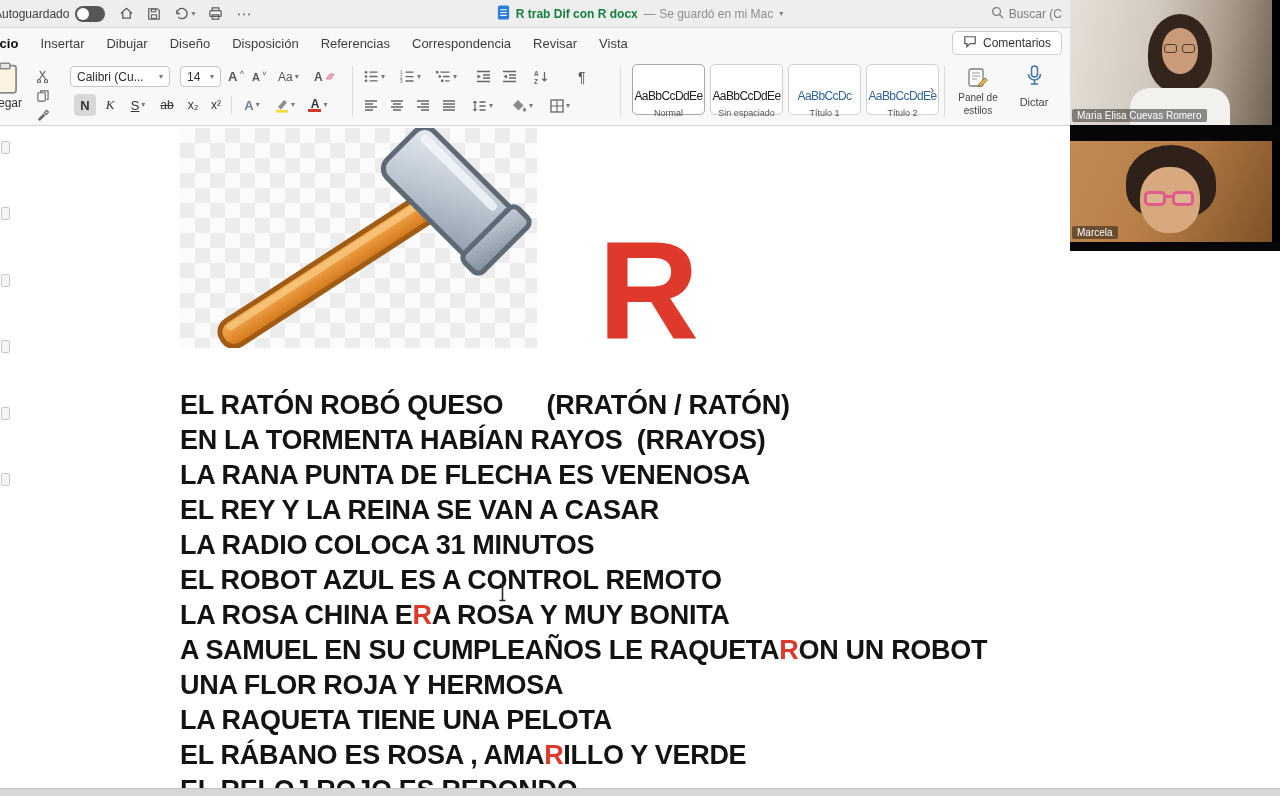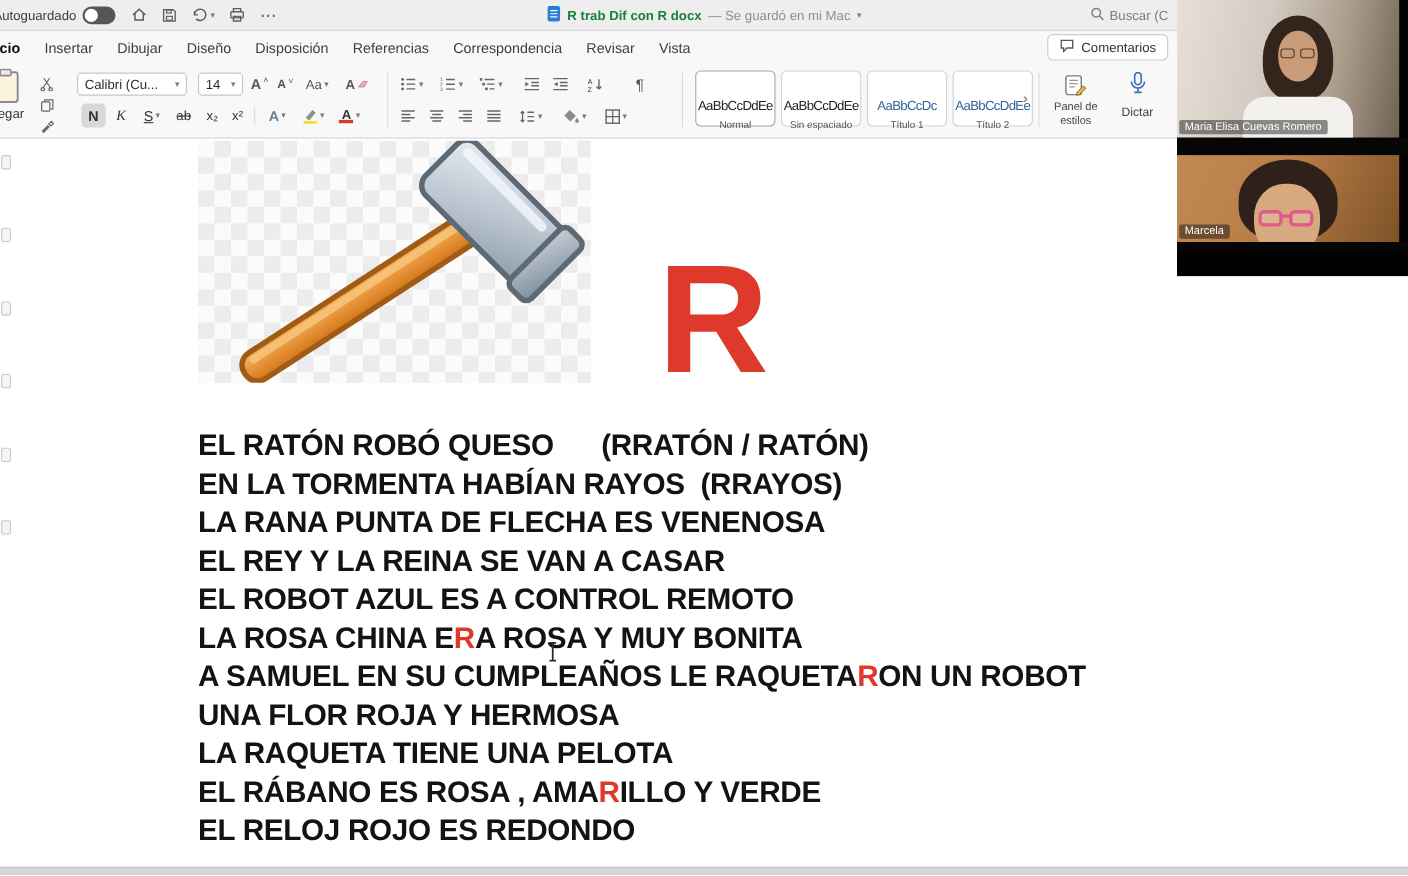--- a/index.html
+++ b/index.html
@@ -72,21 +72,21 @@
   .doc-line { height:35px; line-height:35px; white-space:pre; letter-spacing:-0.3px; }
   .red-letter { color:var(--accent-red); }
   .ibeam { position:absolute; left:497px; top:456px; }
   .bottom-strip { position:absolute; left:0; right:0; bottom:0; height:8px; background:#d7d7d7; border-top:1px solid #c3c3c3; z-index:6; }
 
   
   .videos { position:absolute; top:0; right:0; width:210px; height:251px; background:#000; z-index:20;
             display:flex; flex-direction:column; }
   .video { position:relative; width:202px; overflow:hidden; }
   .v1 { height:125px; background:linear-gradient(100deg,#e6e0d8 0%,#d2cac0 40%,#a99b8a 72%,#6e6253 100%); }
-  .v2 { height:79px; background:linear-gradient(115deg,#c08a54 0%,#b87e48 45%,#7e5227 100%); }
+  .v2 { height:101px; background:linear-gradient(115deg,#c08a54 0%,#b87e48 45%,#7e5227 100%); }
   .vdivider { height:16px; background:#060606; }
   .vbar { height:9px; background:#060606; }
   .name-tag { position:absolute; left:2px; bottom:3px; font-size:10px; color:#fff; padding:1px 5px;
               background:rgba(10,10,10,0.45); border-radius:2px; white-space:nowrap; }
   .p1-hair { position:absolute; left:78px; top:14px; width:64px; height:78px; background:#33241c; border-radius:50% 50% 42% 42%; }
   .p1-face { position:absolute; left:92px; top:28px; width:36px; height:46px; background:#c99b79; border-radius:48%; }
   .p1-glass { position:absolute; left:94px; top:44px; width:13px; height:9px; border:1px solid #4a3a2e; border-radius:3px; }
   .p1-glass.rg { left:112px; }
   .p1-shirt { position:absolute; left:60px; top:88px; width:100px; height:40px; background:#f3f1ed; border-radius:20px 20px 0 0; }
   .p2-hair { position:absolute; left:56px; top:4px; width:90px; height:74px; background:#2f211a; border-radius:50% 50% 40% 40%; }
@@ -437,20 +437,21 @@
       </svg>
     </div>
 
     <div class="big-r">R</div>
 
     <div class="doc-lines">
         <div class="doc-line"><span>EL RATÓN ROBÓ QUESO      (RRATÓN / RATÓN)</span></div>
         <div class="doc-line"><span>EN LA TORMENTA HABÍAN RAYOS  (RRAYOS)</span></div>
         <div class="doc-line"><span>LA RANA PUNTA DE FLECHA ES VENENOSA</span></div>
         <div class="doc-line"><span>EL REY Y LA REINA SE VAN A CASAR</span></div>
+        <div class="doc-line"><span>LA RADIO COLOCA 31 MINUTOS</span></div>
         <div class="doc-line"><span>EL ROBOT AZUL ES A CONTROL REMOTO</span></div>
         <div class="doc-line"><span>LA ROSA CHINA E</span><span class="red-letter">R</span><span>A ROSA Y MUY BONITA</span></div>
         <div class="doc-line"><span>A SAMUEL EN SU CUMPLEAÑOS LE RAQUETA</span><span class="red-letter">R</span><span>ON UN ROBOT</span></div>
         <div class="doc-line"><span>UNA FLOR ROJA Y HERMOSA</span></div>
         <div class="doc-line"><span>LA RAQUETA TIENE UNA PELOTA</span></div>
         <div class="doc-line"><span>EL RÁBANO ES ROSA , AMA</span><span class="red-letter">R</span><span>ILLO Y VERDE</span></div>
         <div class="doc-line"><span>EL RELOJ ROJO ES REDONDO</span></div>
       </div>
 
     <span class="ibeam">

